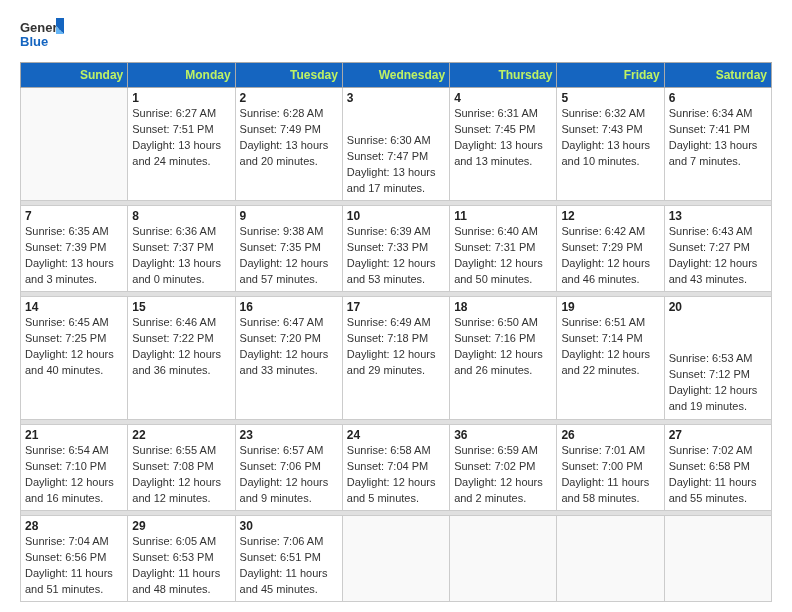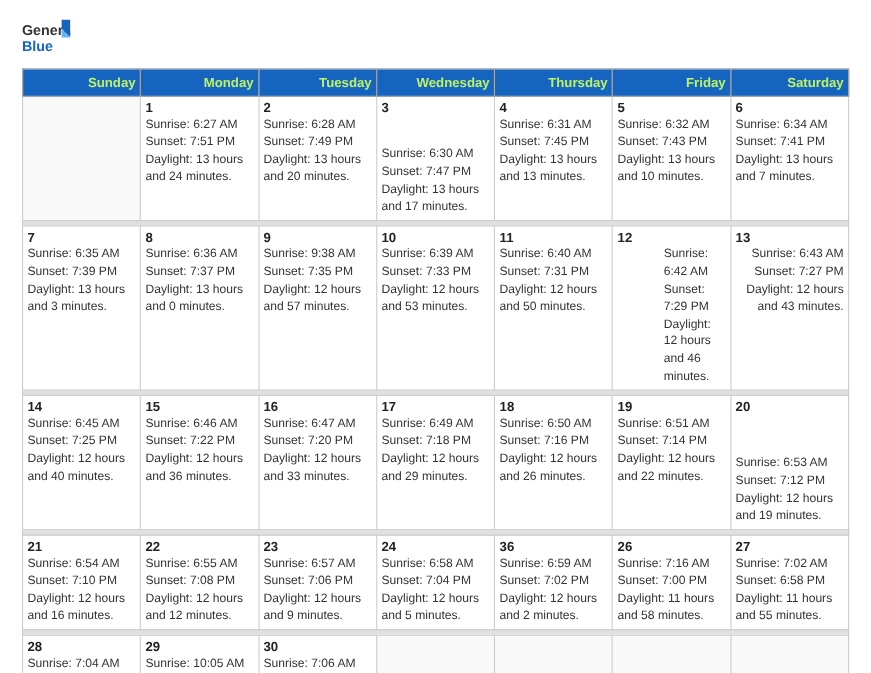--- a/index.html
+++ b/index.html
@@ -200,28 +200,28 @@
           </td>
           <td>
             <span class="day-number">11</span>
             <div class="day-info" style="white-space: pre-line;">Sunrise: 6:40 AM
 Sunset: 7:31 PM
 Daylight: 12 hours
 and 50 minutes.</div>
           </td>
           <td>
             <span class="day-number">12</span>
-            <div class="day-info" style="white-space: pre-line; margin-left: 42px;">Sunrise: 6:42 AM
+            <div class="day-info" style="white-space: pre-line;">Sunrise: 6:42 AM
 Sunset: 7:29 PM
 Daylight: 12 hours
 and 46 minutes.</div>
           </td>
           <td>
             <span class="day-number">13</span>
-            <div class="day-info" style="white-space: pre-line; text-align: right;">Sunrise: 6:43 AM
+            <div class="day-info" style="white-space: pre-line;">Sunrise: 6:43 AM
 Sunset: 7:27 PM
 Daylight: 12 hours
 and 43 minutes.</div>
           </td>
         </tr>
         <tr>
           <td colspan="7" style="height: 5px; background: rgb(224, 224, 224); padding: 0px; border: 1px solid rgb(204, 204, 204);"></td>
         </tr>
         <tr>
           <td>
@@ -308,21 +308,21 @@
           </td>
           <td>
             <span class="day-number">36</span>
             <div class="day-info" style="white-space: pre-line;">Sunrise: 6:59 AM
 Sunset: 7:02 PM
 Daylight: 12 hours
 and 2 minutes.</div>
           </td>
           <td>
             <span class="day-number">26</span>
-            <div class="day-info" style="white-space: pre-line;">Sunrise: 7:16 AM
+            <div class="day-info" style="white-space: pre-line;">Sunrise: 7:01 AM
 Sunset: 7:00 PM
 Daylight: 11 hours
 and 58 minutes.</div>
           </td>
           <td>
             <span class="day-number">27</span>
             <div class="day-info" style="white-space: pre-line;">Sunrise: 7:02 AM
 Sunset: 6:58 PM
 Daylight: 11 hours
 and 55 minutes.</div>
@@ -334,21 +334,21 @@
         <tr>
           <td>
             <span class="day-number">28</span>
             <div class="day-info" style="white-space: pre-line;">Sunrise: 7:04 AM
 Sunset: 6:56 PM
 Daylight: 11 hours
 and 51 minutes.</div>
           </td>
           <td>
             <span class="day-number">29</span>
-            <div class="day-info" style="white-space: pre-line;">Sunrise: 10:05 AM
+            <div class="day-info" style="white-space: pre-line;">Sunrise: 6:05 AM
 Sunset: 6:53 PM
 Daylight: 11 hours
 and 48 minutes.</div>
           </td>
           <td>
             <span class="day-number">30</span>
             <div class="day-info" style="white-space: pre-line;">Sunrise: 7:06 AM
 Sunset: 6:51 PM
 Daylight: 11 hours
 and 45 minutes.</div>

